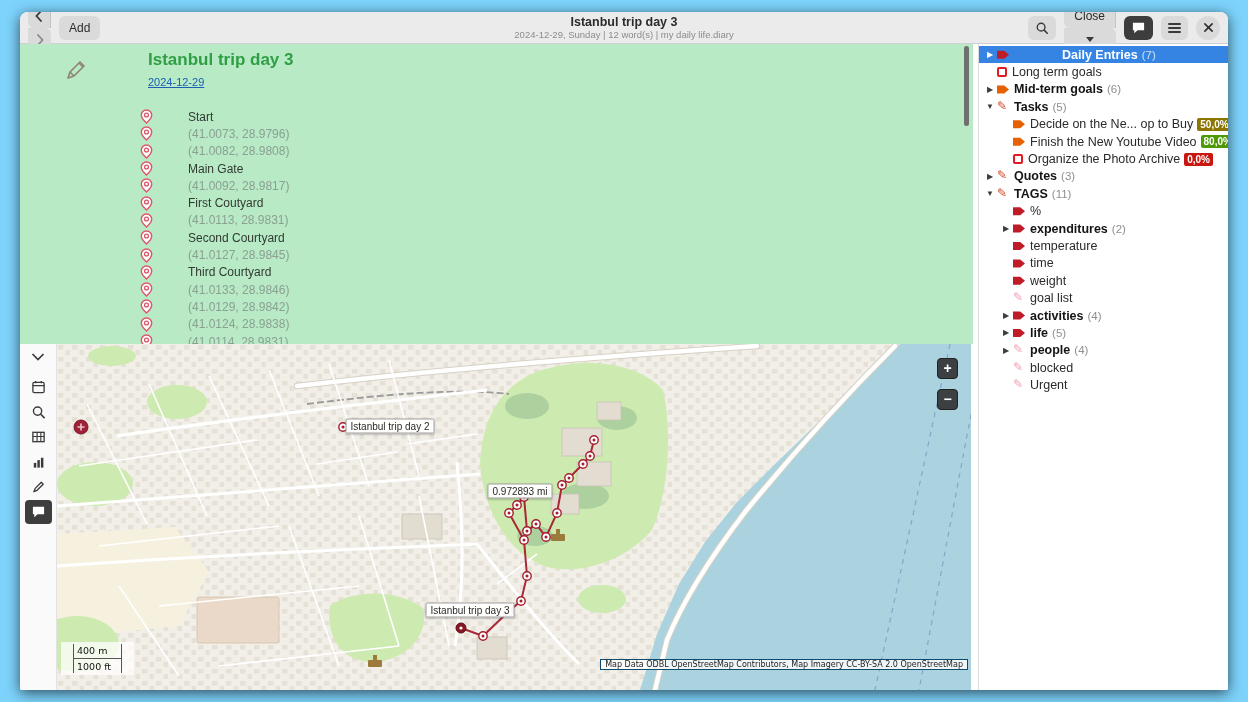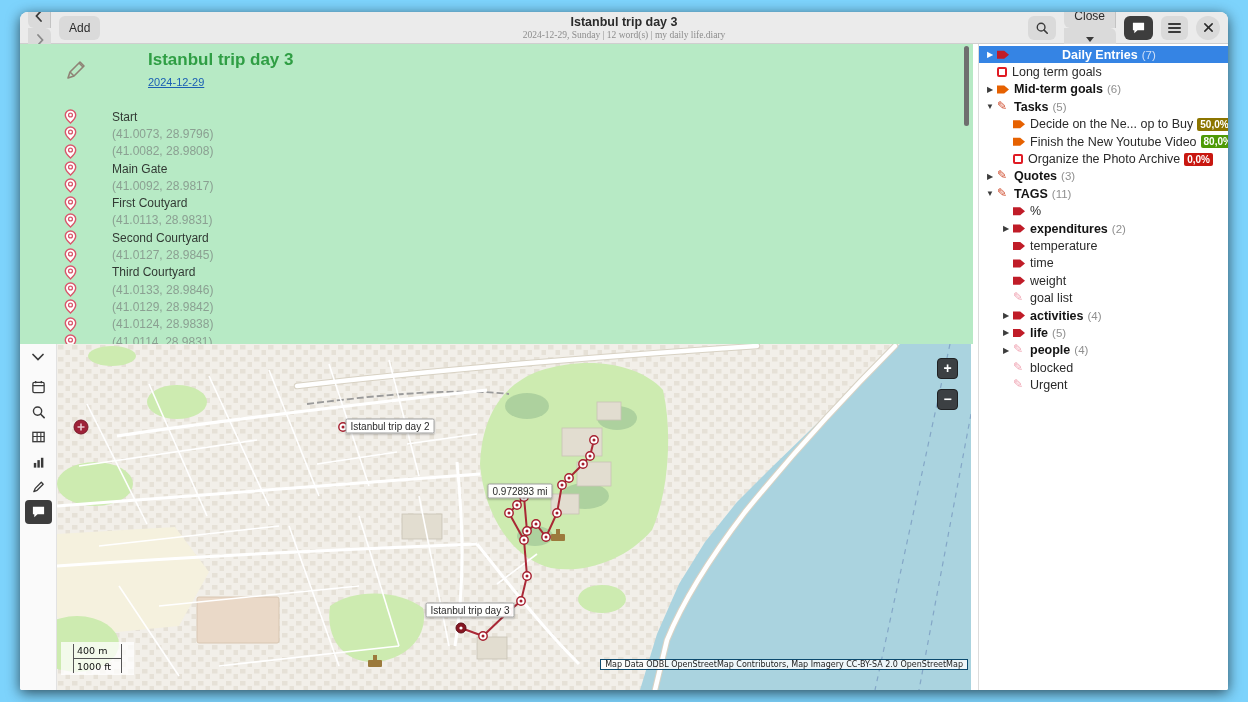--- a/index.html
+++ b/index.html
@@ -19,34 +19,34 @@
         font-size:12px;color:#2b2b2b;display:flex;align-items:center;justify-content:center;
         padding:0 10px;cursor:pointer;font-family:inherit;}
   .linked .hbtn:first-child{border-radius:6px 0 0 6px;border-right:1px solid #c3c3c3;}
   .linked .hbtn:last-child{border-radius:0 6px 6px 0;}
   .hbtn.nav{padding:0 6px;min-width:22px;}
   .hbtn.icon{padding:0 7px;}
   .hbtn.dark{background:#3d3d3d;}
   .hbtn.round{border-radius:50%;width:24px;min-width:24px;padding:0;}
   .htitle{position:absolute;left:50%;top:3px;transform:translateX(-50%);text-align:center;}
   .t1{font-size:12.5px;font-weight:700;color:#2b2b2b;line-height:14px;}
-  .t2{font-size:9.5px;color:#8c8c8c;line-height:12px;font-family:Liberation Serif, serif;}
+  .t2{font-size:9.5px;color:#8c8c8c;line-height:12px;}
   .caret{border-left:4px solid transparent;border-right:4px solid transparent;
          border-top:5px solid #3a3a3a;display:inline-block;}
   .burger{width:13px;height:2px;background:#3a3a3a;border-radius:1px;display:inline-block;
           box-shadow:0 -4px 0 #3a3a3a,0 4px 0 #3a3a3a;}
 
   
   .entry{position:absolute;left:0;top:32px;width:953px;height:300px;background:#b7eac5;overflow:hidden;}
   .entry-pencil{position:absolute;left:44px;top:14px;}
   .entry-title{position:absolute;left:128px;top:6px;font-size:17px;font-weight:700;color:#2f9e44;}
   .entry-date{position:absolute;left:128px;top:32px;font-size:11px;color:#1a5fb4;
               text-decoration:underline;cursor:pointer;}
   .entry-list{position:absolute;left:0;top:64px;width:100%;}
-  .erow{display:flex;align-items:center;height:17.3px;padding-left:44px;}
+  .erow{display:flex;align-items:center;height:17.3px;padding-left:120px;}
   .erow .pin{width:13px;height:15px;flex:none;display:flex;align-items:center;}
   .etext{margin-left:35px;font-size:12px;white-space:nowrap;}
   .etext.k-name{color:#323a34;}
   .etext.k-coord{color:#8ba092;}
   .entry-scrollthumb{position:absolute;right:4px;top:2px;width:5px;height:80px;background:#6f6f6f;
                      border-radius:3px;}
 
   
   .maptools{position:absolute;left:0;top:332px;width:37px;height:346px;background:#fafafa;
             border-right:1px solid #e2e2e2;display:flex;flex-direction:column;align-items:center;}

